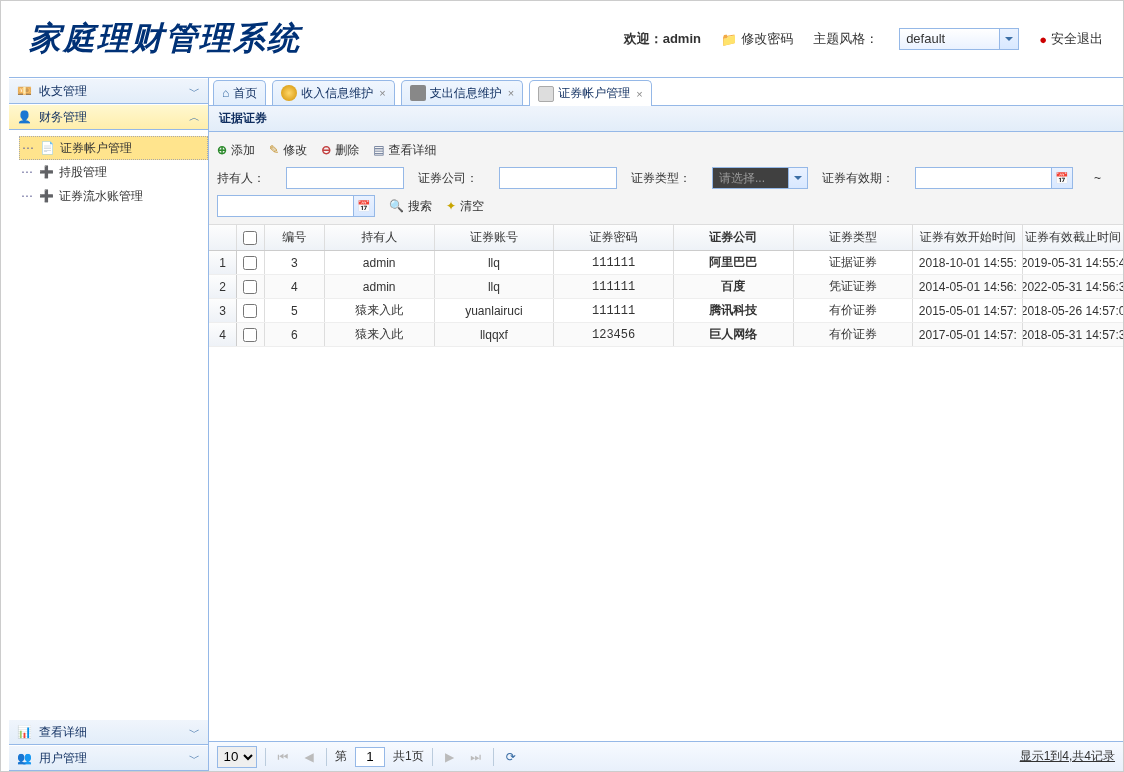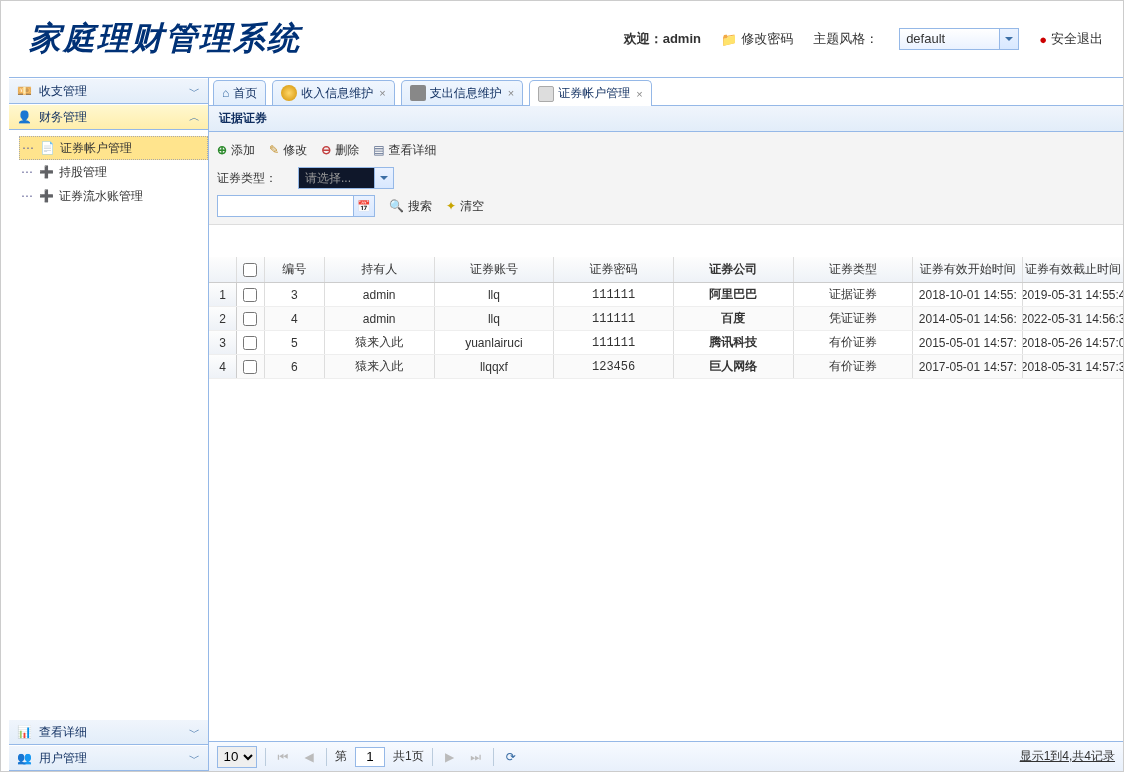--- a/index.html
+++ b/index.html
@@ -42,30 +42,30 @@
 .tab-close { color: #888; font-size: 11px; margin-left: 2px; }
 
 .panel-title { height: 26px; background: linear-gradient(#f0f5fc,#e2edf9); border-bottom: 1px solid #95b8e7; display: flex; align-items: center; padding: 0 10px; color: #0e2d5f; font-weight: bold; }
 
 .toolbar { background: #f4f4f4; border-bottom: 1px solid #ddd; padding: 4px 8px; }
 .tool-row { display: flex; align-items: center; gap: 14px; height: 28px; flex-wrap: wrap; }
 .tool-btn { display: inline-flex; align-items: center; gap: 4px; cursor: pointer; color: #333; }
 .fld { display: inline-flex; align-items: center; gap: 21px; }
 .txt { height: 22px; border: 1px solid #95b8e7; background: #fff; }
 .txt.w110 { width: 118px; }
-.combo { width: 96px; height: 22px; border: 1px solid #95b8e7; background: #0f172a; position: relative; padding: 0 20px 0 6px; line-height: 20px; color: #999; }
+.combo { width: 96px; height: 22px; border: 1px solid #95b8e7; background: #404040; position: relative; padding: 0 20px 0 6px; line-height: 20px; color: #999; }
 .combo::after { content: ""; position: absolute; right: 0; top: 0; width: 18px; height: 100%; border-left: 1px solid #95b8e7; background: linear-gradient(#eaf2ff,#d8e8ff); }
 .combo::before { content: ""; position: absolute; right: 5px; top: 8px; border: 4px solid transparent; border-top-color: #3b6ea5; z-index: 1; }
 .datebox { width: 158px; height: 22px; border: 1px solid #95b8e7; background: #fff; position: relative; }
 .datebox::after { content: "📅"; position: absolute; right: 0; top: 0; width: 20px; height: 100%; border-left: 1px solid #95b8e7; background: linear-gradient(#eaf2ff,#d8e8ff); display: flex; align-items: center; justify-content: center; font-size: 11px; }
 
 
 .grid { flex: 1; display: flex; flex-direction: column; min-height: 0; }
 .grid-head, .grid-row { display: flex; align-items: center; }
-.grid-head { height: 26px; background: linear-gradient(#fdfdfd,#eef2f7); border-bottom: 1px solid #ccc; margin-top: 32px; }
+.grid-head { height: 26px; background: linear-gradient(#fdfdfd,#eef2f7); border-bottom: 1px solid #ccc; }
 .gc { border-right: 1px solid #ddd; height: 100%; display: flex; align-items: center; justify-content: center; overflow: hidden; white-space: nowrap; }
 .c-rn { width: 28px; background: linear-gradient(#fdfdfd,#eef2f7); }
 .c-ck { width: 28px; }
 .c-id { width: 60px; }
 .c-owner { width: 110px; }
 .c-acct { width: 120px; text-align: right; }
 .c-pwd { width: 120px; font-family: Liberation Mono, monospace; }
 .c-comp { width: 120px; font-weight: bold; }
 .c-type { width: 120px; }
 .c-start { width: 110px; }
@@ -206,22 +206,35 @@
               <span class="ico-del">⊖</span>
               <span>删除</span>
             </span>
           <span class="tool-btn">
               <span class="ico-view">▤</span>
               <span>查看详细</span>
             </span>
         </div>
         <div class="tool-row">
           <span class="fld">
+              <span>持有人：</span>
+              <input class="txt w110" style="">
+            </span>
+          <span class="fld">
+              <span>证券公司：</span>
+              <input class="txt w110" style="">
+            </span>
+          <span class="fld">
               <span>证券类型：</span>
               <span class="combo">请选择...</span>
+            </span>
+          <span class="fld">
+              <span>证券有效期：</span>
+              <span class="datebox"></span> 
+              <span>~</span>
             </span>
         </div>
         <div class="tool-row">
           <span class="datebox"></span>
           <span class="tool-btn">
               <span class="ico-search">🔍</span>
               <span>搜索</span>
             </span>
           <span class="tool-btn">
               <span class="ico-clear">✦</span>

